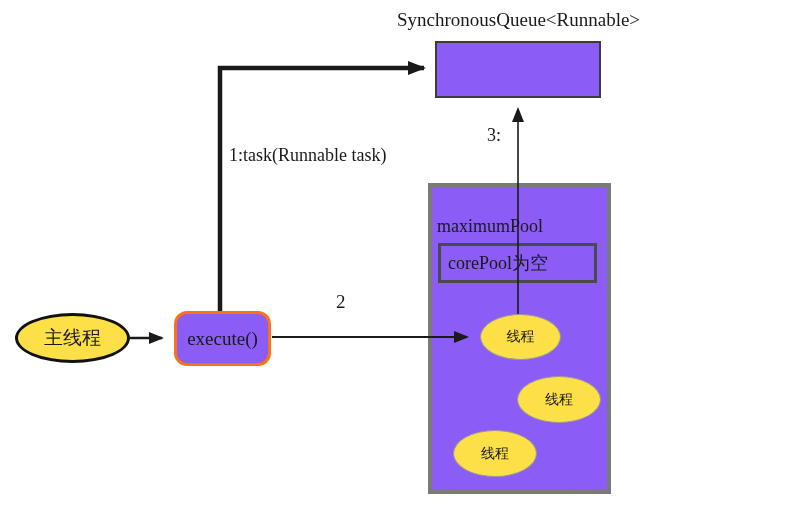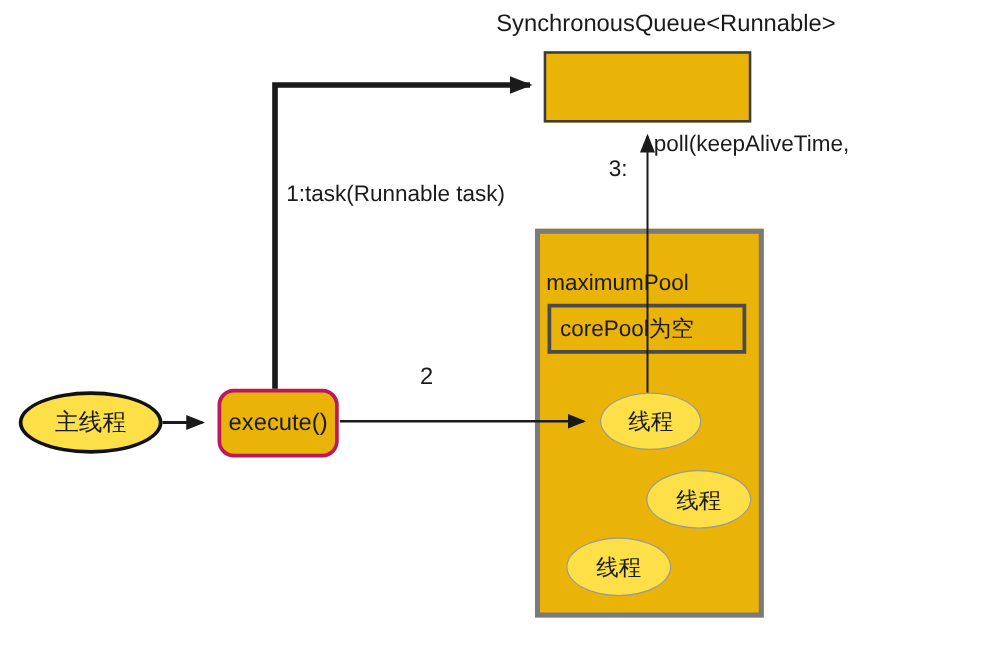--- a/index.html
+++ b/index.html
@@ -1,52 +1,51 @@
 <!DOCTYPE html>
 <html><head>
 <meta charset="utf-8">
 <style>
   html,body{margin:0;padding:0;background:#ffffff;}
   #canvas{
     position:relative;width:701px;height:518px;background:#ffffff;overflow:hidden;
-    font-family:Liberation Sans, sans-serif;color:#1a1a1a;
+    font-family:Liberation Serif, serif;color:#1a1a1a;
   }
   .lbl{position:absolute;white-space:nowrap;font-size:18px;line-height:1.1;}
-  .box{position:absolute;box-sizing:border-box;background:#eab308;}
+  .box{position:absolute;box-sizing:border-box;background:#8b5cf6;}
   .ellipse{position:absolute;box-sizing:border-box;border-radius:50%;
     display:flex;align-items:center;justify-content:center;background:#fde047;}
   #queue-rect{left:435px;top:41px;width:166px;height:57px;border:2px solid #3c3c3c;}
   #maximum-pool{left:428px;top:183px;width:183px;height:311px;border:4px solid #7a7a7a;}
   #maximum-pool-label{left:437px;top:197px;font-size:18px;margin-top:20px;}
   #core-pool{left:438px;top:243px;width:159px;height:40px;border:3px solid #4a4a4a;
     display:flex;align-items:center;padding-left:7px;font-size:18px;}
   #main-thread{left:15px;top:313px;width:115px;height:50px;border:3px solid #111;font-size:19px;}
-  #execute-box{left:174px;top:311px;width:97px;height:55px;border:3px solid #be185d;
+  #execute-box{left:174px;top:311px;width:97px;height:55px;border:3px solid #f97316;
     border-radius:13px;display:flex;align-items:center;justify-content:center;font-size:19px;}
-  .thread{border:1.5px solid #9a9a9a;font-size:18px;text-align:center;}
+  .thread{border:1.5px solid #9a9a9a;font-size:14px;text-align:center;}
   #thread-1{left:480px;top:314px;width:81px;height:46px;}
   #thread-2{left:517px;top:376px;width:84px;height:47px;}
   #thread-3{left:453px;top:430px;width:84px;height:47px;}
   #title{left:397px;top:10px;font-size:19px;}
   #offer-label{left:229px;top:146px;}
   #step3-label{left:487px;top:126px;}
   #poll-line1{left:523px;top:106px;}
   #poll-line2{left:521px;top:147px;}
   #step2-label{left:336px;top:292px;font-size:19px;}
   svg#wires{position:absolute;left:0;top:0;width:801px;height:518px;pointer-events:none;}
 </style>
 </head>
 <body>
 
 <div id="canvas">
 
   <div class="lbl" id="title">SynchronousQueue&lt;Runnable&gt;</div>
   <div class="lbl" id="offer-label">1:task(Runnable task)</div>
   <div class="lbl" id="step3-label">3:</div>
-  <div class="lbl" id="poll-line1">poll(keepAliveTime,</div>
   <div class="lbl" id="step2-label">2</div>
 
   <div class="box" id="queue-rect"></div>
 
   <div class="box" id="maximum-pool"></div>
   <div class="lbl" id="maximum-pool-label">maximumPool</div>
   <div class="box" id="core-pool">corePool为空</div>
 
   <div class="ellipse" id="main-thread">主线程</div>
   <div class="box" id="execute-box">execute()</div>

